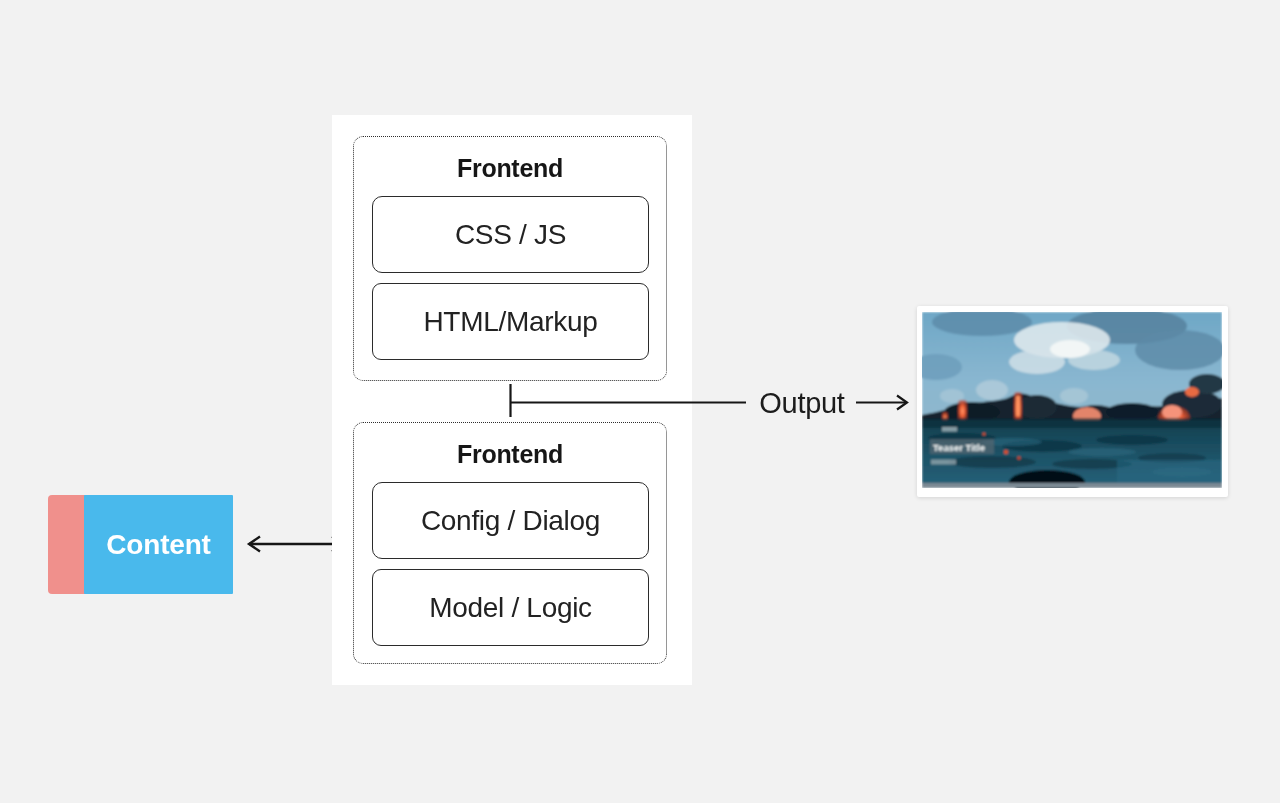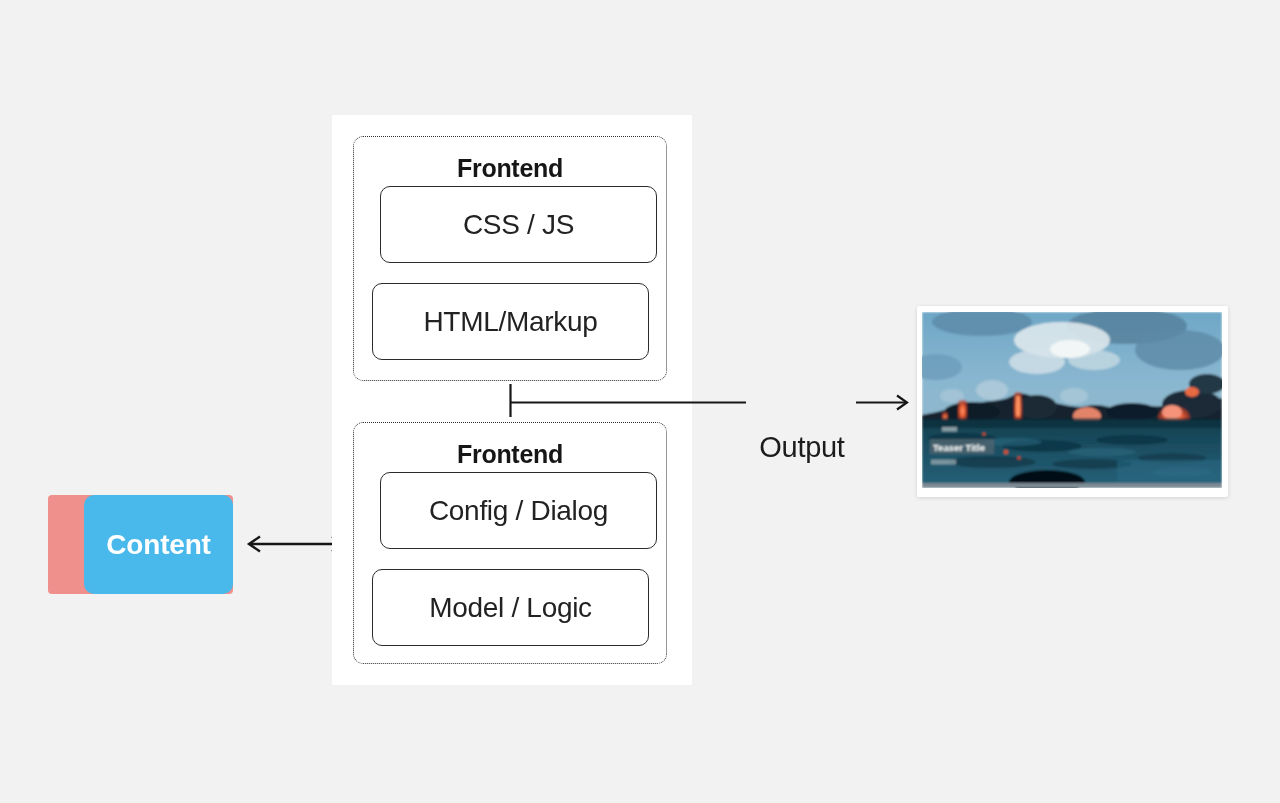--- a/index.html
+++ b/index.html
@@ -43,55 +43,54 @@
     position:absolute;left:18px;width:277px;height:77px;
     border:1px solid #2b2b2b;
     border-radius:10px;
     box-sizing:border-box;
     background:#ffffff;
     display:flex;align-items:center;justify-content:center;
     font-size:28px;
     letter-spacing:-0.3px;
     color:#222222;
   }
-  .node.n1{top:49px;margin-left:8px;}
-  .node.n2{top:146px;}
+  .node.n1{top:59px;}
+  .node.n2{top:146px;border-radius:9px;}
 
   
   .content-wrap{
     position:absolute;left:48px;top:495px;
     width:185px;height:99px;
     background:#f0908c;       
     border-radius:4px;
   }
   .content-box{
     position:absolute;inset:0;
     background:#49b9ec;
-    border-radius:10px;
+    border-radius:1px;
     display:flex;align-items:center;justify-content:center;
     color:#ffffff;
     font-weight:bold;
     font-size:28px;
     letter-spacing:-0.2px;
     margin-left:36px;
   }
 
   
   .arrow-svg{position:absolute;}
   .bi-arrow{left:241px;top:531px;}
   .out-conn{left:500px;top:376px;}
 
   .output-label{
     position:absolute;left:746px;top:386px;
     width:112px;height:34px;
     display:flex;align-items:center;justify-content:center;
     font-size:29px;
     color:#1c1c1c;
     letter-spacing:-0.3px;
-    margin-top:44px;
   }
 
   
   .photo-card{
     position:absolute;left:917px;top:306px;
     width:311px;height:191px;
     background:#ffffff;
     border-radius:2px;
     box-shadow:0 1px 4px rgba(0,0,0,0.13);
   }

